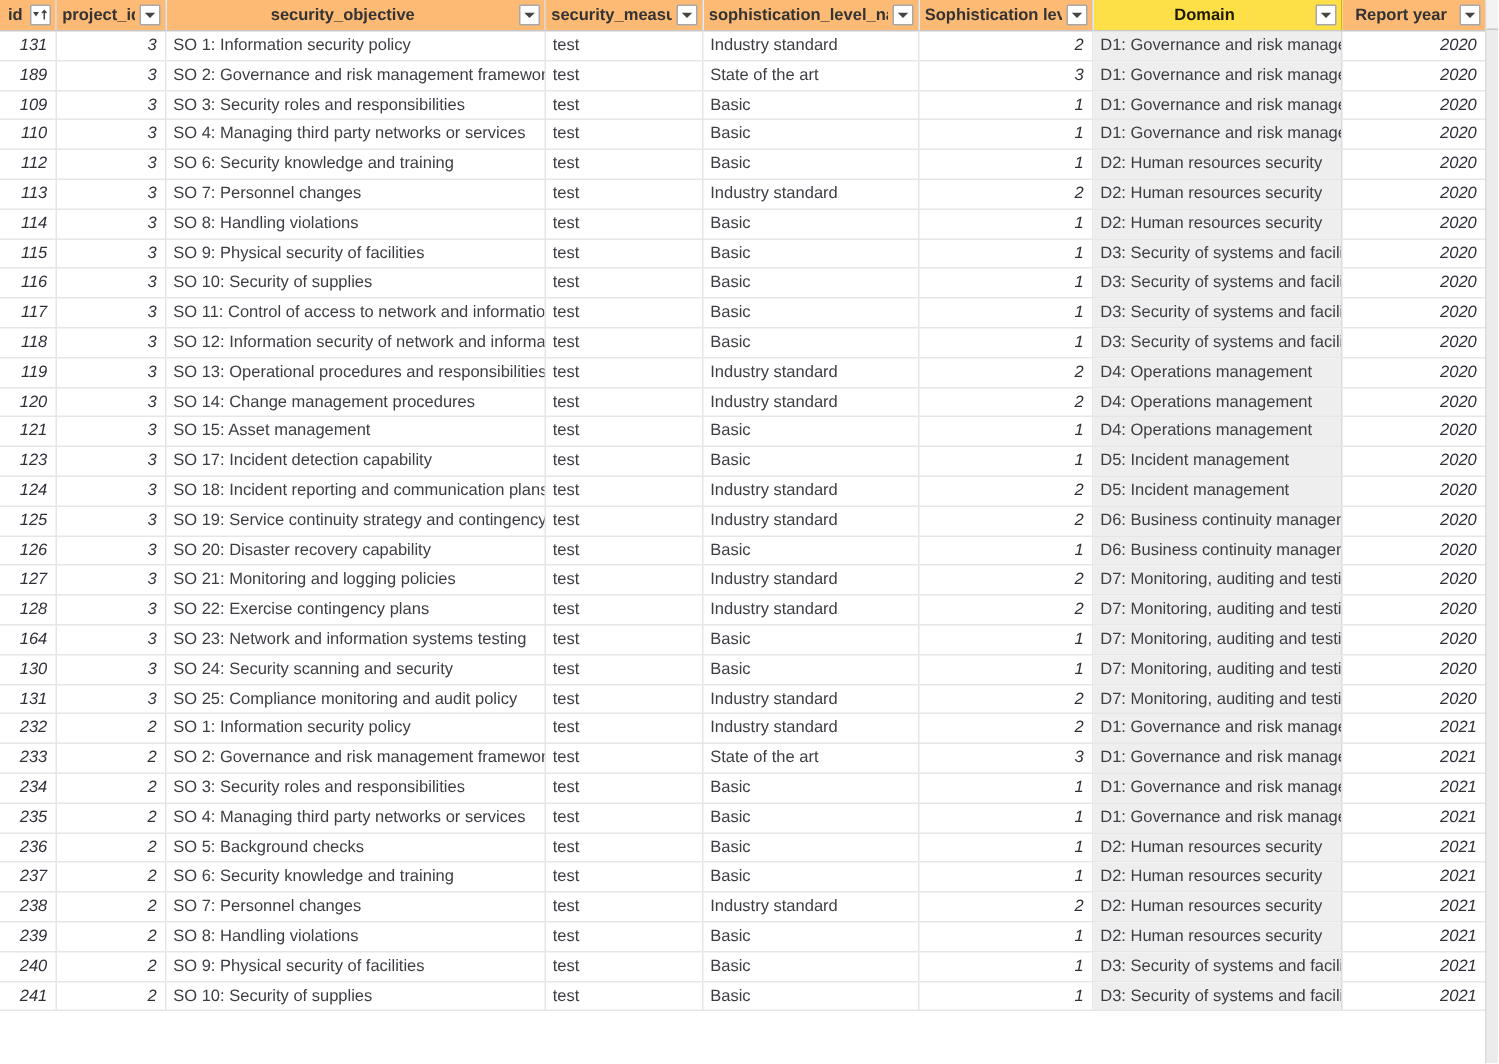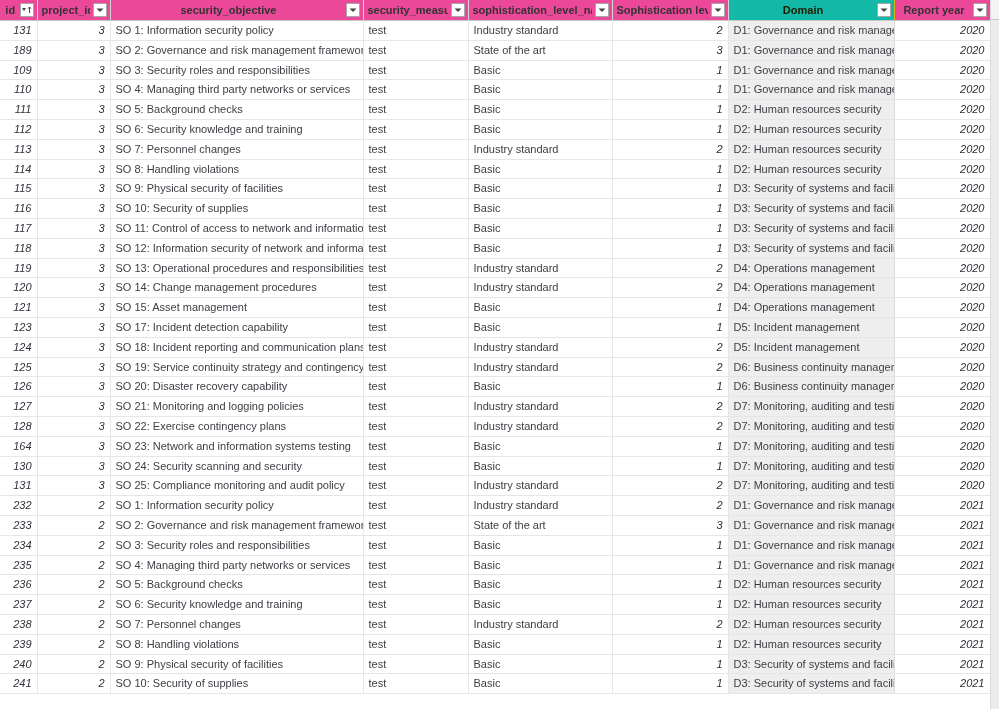--- a/index.html
+++ b/index.html
@@ -33,33 +33,33 @@
     border-collapse: collapse;
     table-layout: fixed;
     width: 990px;
     border-spacing: 0;
   }
   
   thead th {
     height: 20px;
     padding: 0;
     margin: 0;
-    background: #ec4899;
+    background: #fdba74;
     border-right: 1px solid #d4d4d4;
     border-bottom: 1px solid #c8c8c8;
     font-weight: bold;
     font-size: 11px;
     color: #333333;
     vertical-align: middle;
     position: relative;
     overflow: hidden;
     box-sizing: border-box;
   }
   thead th.hl {
-    background: #14b8a6;
+    background: #fde047;
     border-right: 1px solid #d9b40f;
     color: #1f1a00;
   }
   .hcell {
     display: flex;
     align-items: center;
     height: 20px;
     padding: 0 3px 0 4px;
     box-sizing: border-box;
     white-space: nowrap;
@@ -284,30 +284,20 @@
             <td class="num">110</td>
             <td class="num">3</td>
             <td class="txt">SO 4: Managing third party networks or services</td>
             <td class="txt">test</td>
             <td class="txt">Basic</td>
             <td class="num">1</td>
             <td class="txt colhl">D1: Governance and risk management</td>
             <td class="num">2020</td>
           </tr>
           <tr>
-            <td class="num">111</td>
-            <td class="num">3</td>
-            <td class="txt">SO 5: Background checks</td>
-            <td class="txt">test</td>
-            <td class="txt">Basic</td>
-            <td class="num">1</td>
-            <td class="txt colhl">D2: Human resources security</td>
-            <td class="num">2020</td>
-          </tr>
-          <tr>
             <td class="num">112</td>
             <td class="num">3</td>
             <td class="txt">SO 6: Security knowledge and training</td>
             <td class="txt">test</td>
             <td class="txt">Basic</td>
             <td class="num">1</td>
             <td class="txt colhl">D2: Human resources security</td>
             <td class="num">2020</td>
           </tr>
           <tr>

